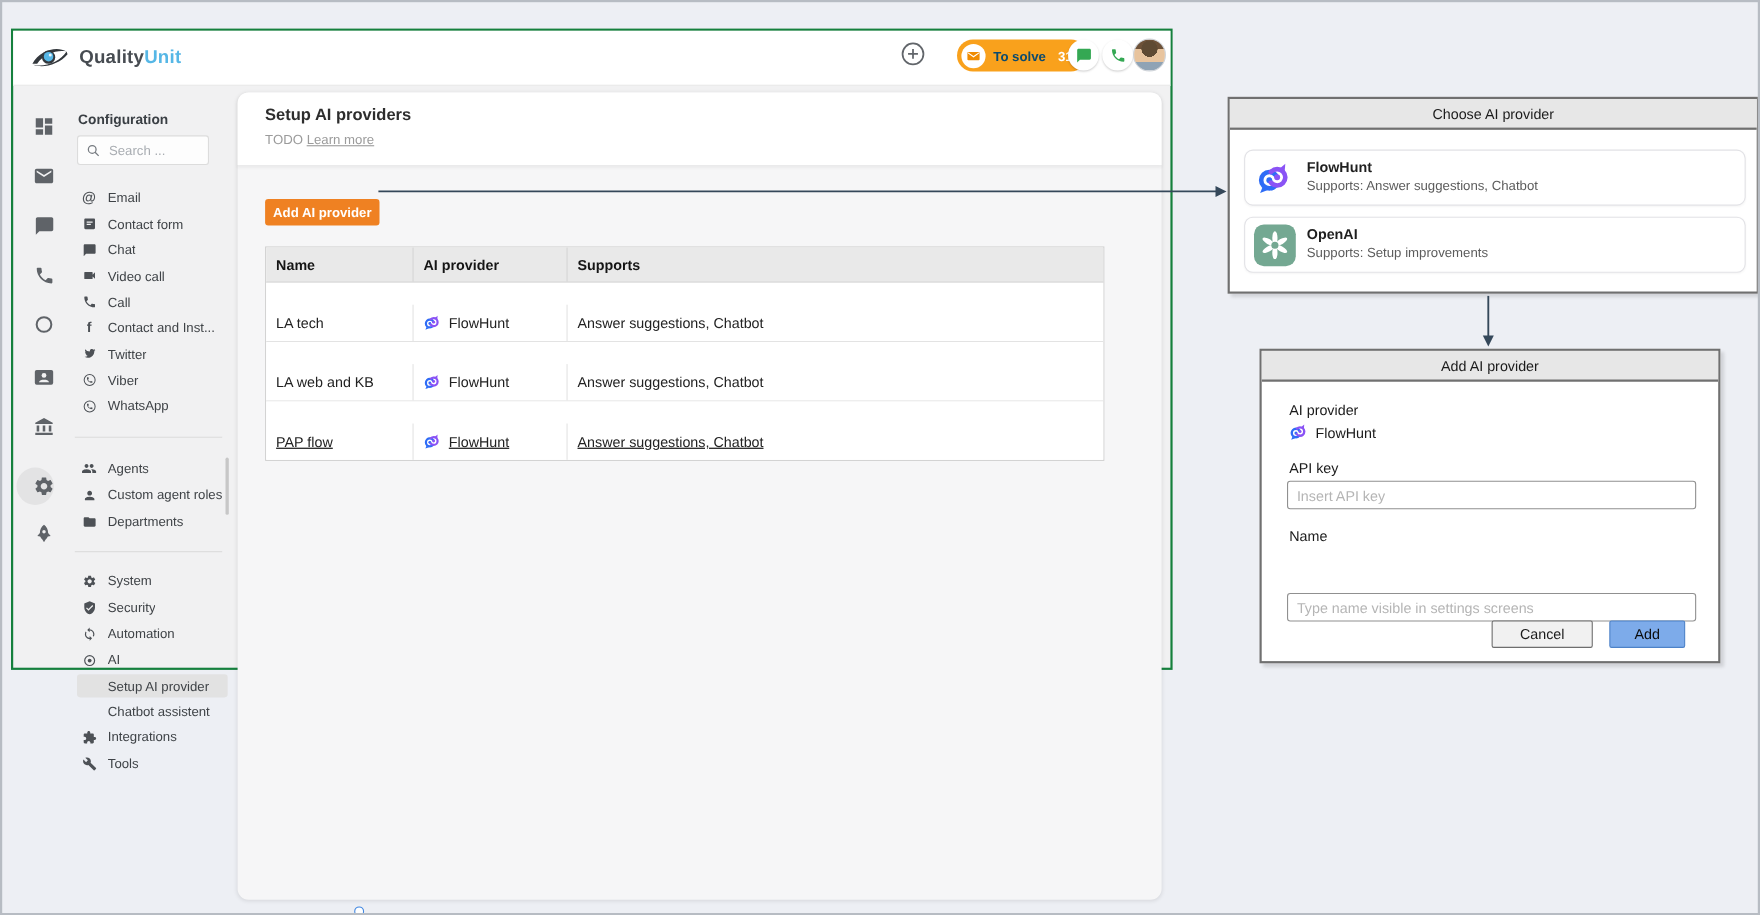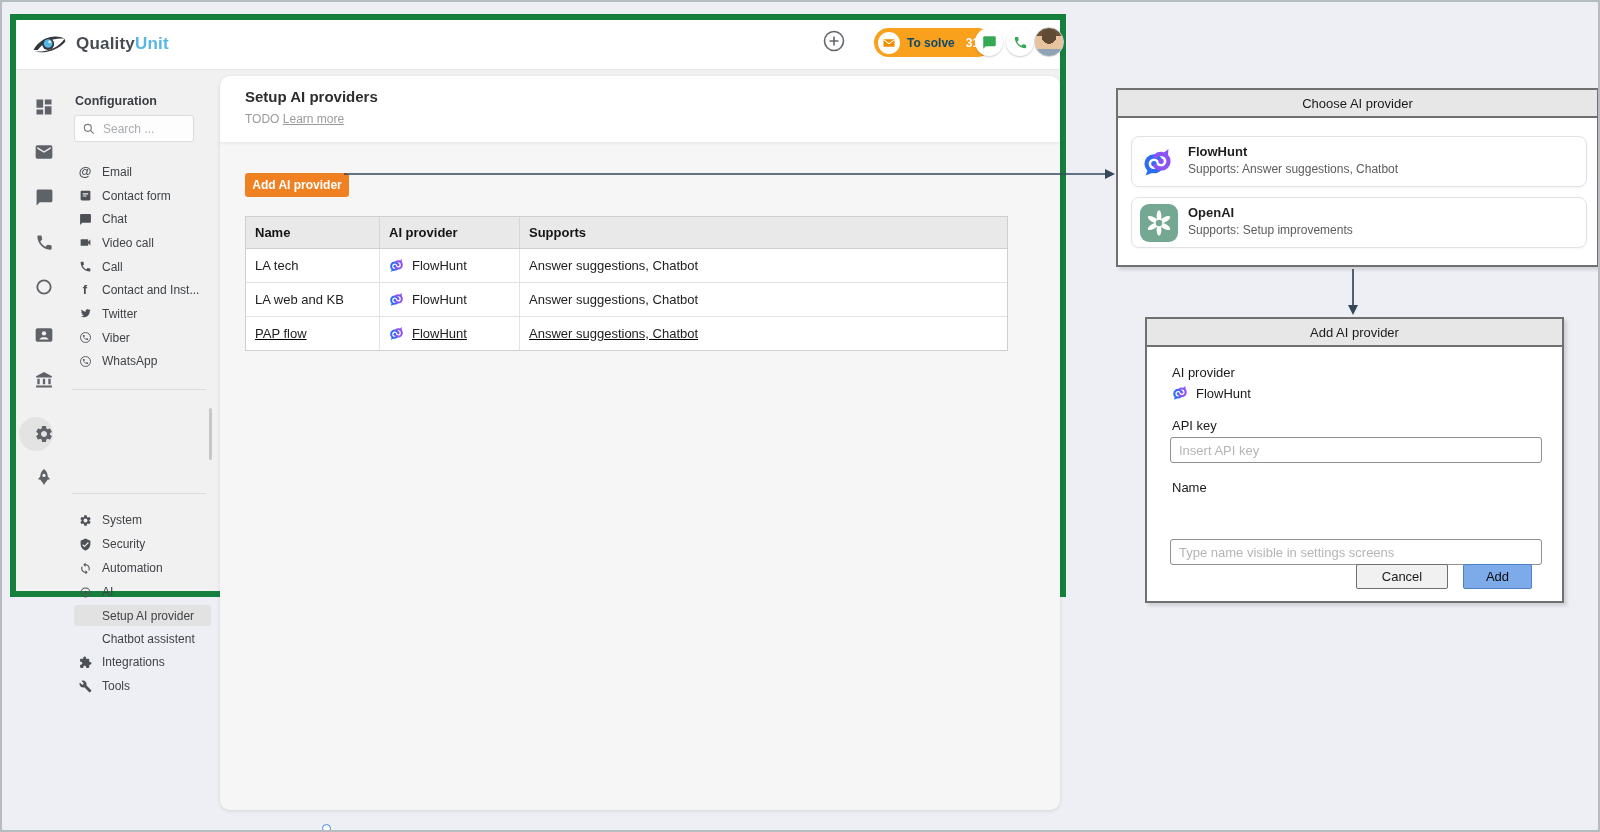--- a/index.html
+++ b/index.html
@@ -3,21 +3,21 @@
 <meta charset="utf-8">
 <style>
   html,body{margin:0;padding:0;background:#dfe3ea;font-family:"Liberation Sans",sans-serif;}
   *{box-sizing:border-box;}
   #canvas{position:relative;width:1600px;height:832px;background:#edeff4;border:2px solid #b7bcc3;overflow:hidden;}
   .abs{position:absolute;}
   svg{display:block;}
   .ic{fill:currentColor;}
 
   
-  .window{position:absolute;left:8px;top:12px;width:1056px;height:583px;background:#f1f1f2;border:6px solid #15803d;}
+  .window{position:absolute;left:8px;top:24px;width:1056px;height:583px;background:#f1f1f2;border:2px solid #15803d;}
   .app-header{position:absolute;left:0;top:0;right:0;height:50px;background:#fff;border-bottom:1px solid #e6e6e6;}
   .logo{position:absolute;left:14px;top:11px;display:flex;align-items:center;gap:8px;}
   .logo-text{font-size:17px;font-weight:bold;letter-spacing:.2px;color:#474c52;}
   .logo-text .lt2{color:#56b7e6;}
   .hbtn-plus{position:absolute;left:806px;top:9px;width:24px;height:24px;color:#62666b;cursor:pointer;}
   .pill{position:absolute;left:858px;top:8px;height:29px;background:#f9a11c;border-radius:15px;display:flex;align-items:center;gap:7px;padding:3px 13px 3px 4px;cursor:pointer;}
   .pill .pcircle{width:22px;height:22px;background:#fff;border-radius:50%;display:flex;align-items:center;justify-content:center;color:#f08c00;}
   .pill .ptext{color:#0c4a6e;font-size:12px;font-weight:bold;}
   .pill .pcount{color:#fff;font-size:12px;font-weight:bold;margin-left:4px;}
   .circbtn{position:absolute;top:8px;width:28px;height:28px;background:#fff;border-radius:50%;box-shadow:0 1px 2px rgba(0,0,0,.2);display:flex;align-items:center;justify-content:center;color:#34a853;cursor:pointer;}
@@ -51,21 +51,21 @@
   .main-title{position:absolute;left:25px;top:12px;font-size:15px;font-weight:bold;color:#2d2d2d;}
   .main-sub{position:absolute;left:25px;top:36px;font-size:12px;color:#9b9b9b;}
   .main-sub a{color:#9b9b9b;text-decoration:underline;cursor:pointer;}
   .add-btn{position:absolute;left:25px;top:97px;width:104px;height:24px;background:#ef8122;border:0;border-radius:3px;color:#fff;font-size:12px;font-weight:bold;font-family:"Liberation Sans",sans-serif;cursor:pointer;}
   .table{position:absolute;left:25px;top:140px;width:763px;border:1px solid #cfcfcf;background:#fff;}
   .thead{display:grid;grid-template-columns:134px 140px 1fr;background:#e9e9e9;border-bottom:1px solid #cfcfcf;}
   .thead .th{font-size:13px;font-weight:bold;color:#151515;line-height:31px;padding-left:9px;border-right:1px solid #d6d6d6;}
   .thead .th:last-child{border-right:0;}
   .trow{display:grid;grid-template-columns:134px 140px 1fr;border-bottom:1px solid #e3e3e3;background:#fff;}
   .trow:last-child{border-bottom:0;text-decoration:underline;}
-  .td{font-size:13px;color:#222;line-height:33px;padding-left:9px;border-right:1px solid #e3e3e3;white-space:nowrap;}
+  .td{font-size:13px;color:#222;line-height:33px;padding-left:9px;border-right:1px solid #e3e3e3;white-space:nowrap;margin-top:20px;}
   .td:last-child{border-right:0;}
   .td.prov{display:flex;align-items:center;gap:8px;}
 
   
   .panel{position:absolute;background:#fff;border:2px solid #707070;box-shadow:3px 3px 3px rgba(0,0,0,.12);}
   .panel-head{height:28px;background:#e7e7e7;border-bottom:2px solid #707070;display:flex;align-items:center;justify-content:center;font-size:13px;color:#1b1b1b;}
   .choice-card{position:absolute;left:13px;width:456px;height:51px;border:1px solid #e2e2e6;border-radius:8px;background:#fff;box-shadow:0 1px 2px rgba(0,0,0,.04);cursor:pointer;}
   .choice-name{position:absolute;left:56px;top:7px;font-size:13px;font-weight:bold;color:#1f1f1f;}
   .choice-sup{position:absolute;left:56px;top:25px;font-size:12px;color:#5c5c5c;}
   .openai-tile{position:absolute;left:8px;top:6px;width:38px;height:38px;background:#74a892;border-radius:9px;display:flex;align-items:center;justify-content:center;}
@@ -349,20 +349,46 @@
             <svg class="ic" width="13" height="13">
               <use href="#sym-circle-phone"></use>
             </svg>
           </span>
           <span class="clabel">WhatsApp</span>
         </div>
     </div>
 
     <div class="cdivider" style="top:369px;"></div>
 
+    <div class="clist" style="top:386px;">
+      <div class="crow" style="height:24px">
+          <span class="cicon">
+            <svg class="ic" width="14" height="14">
+              <use href="#sym-agents"></use>
+            </svg>
+          </span>
+          <span class="clabel">Agents</span>
+        </div>
+      <div class="crow" style="height:24px">
+          <span class="cicon">
+            <svg class="ic" width="13" height="13">
+              <use href="#sym-person"></use>
+            </svg>
+          </span>
+          <span class="clabel">Custom agent roles</span>
+        </div>
+      <div class="crow" style="height:24px">
+          <span class="cicon">
+            <svg class="ic" width="13" height="13">
+              <use href="#sym-folder"></use>
+            </svg>
+          </span>
+          <span class="clabel">Departments</span>
+        </div>
+    </div>
 
     <div class="cdivider" style="top:473px;"></div>
 
     <div class="clist" style="top:488px;">
       <div class="crow" style="height:24px">
           <span class="cicon">
             <svg class="ic" width="13" height="13">
               <use href="#sym-gear"></use>
             </svg>
           </span>

